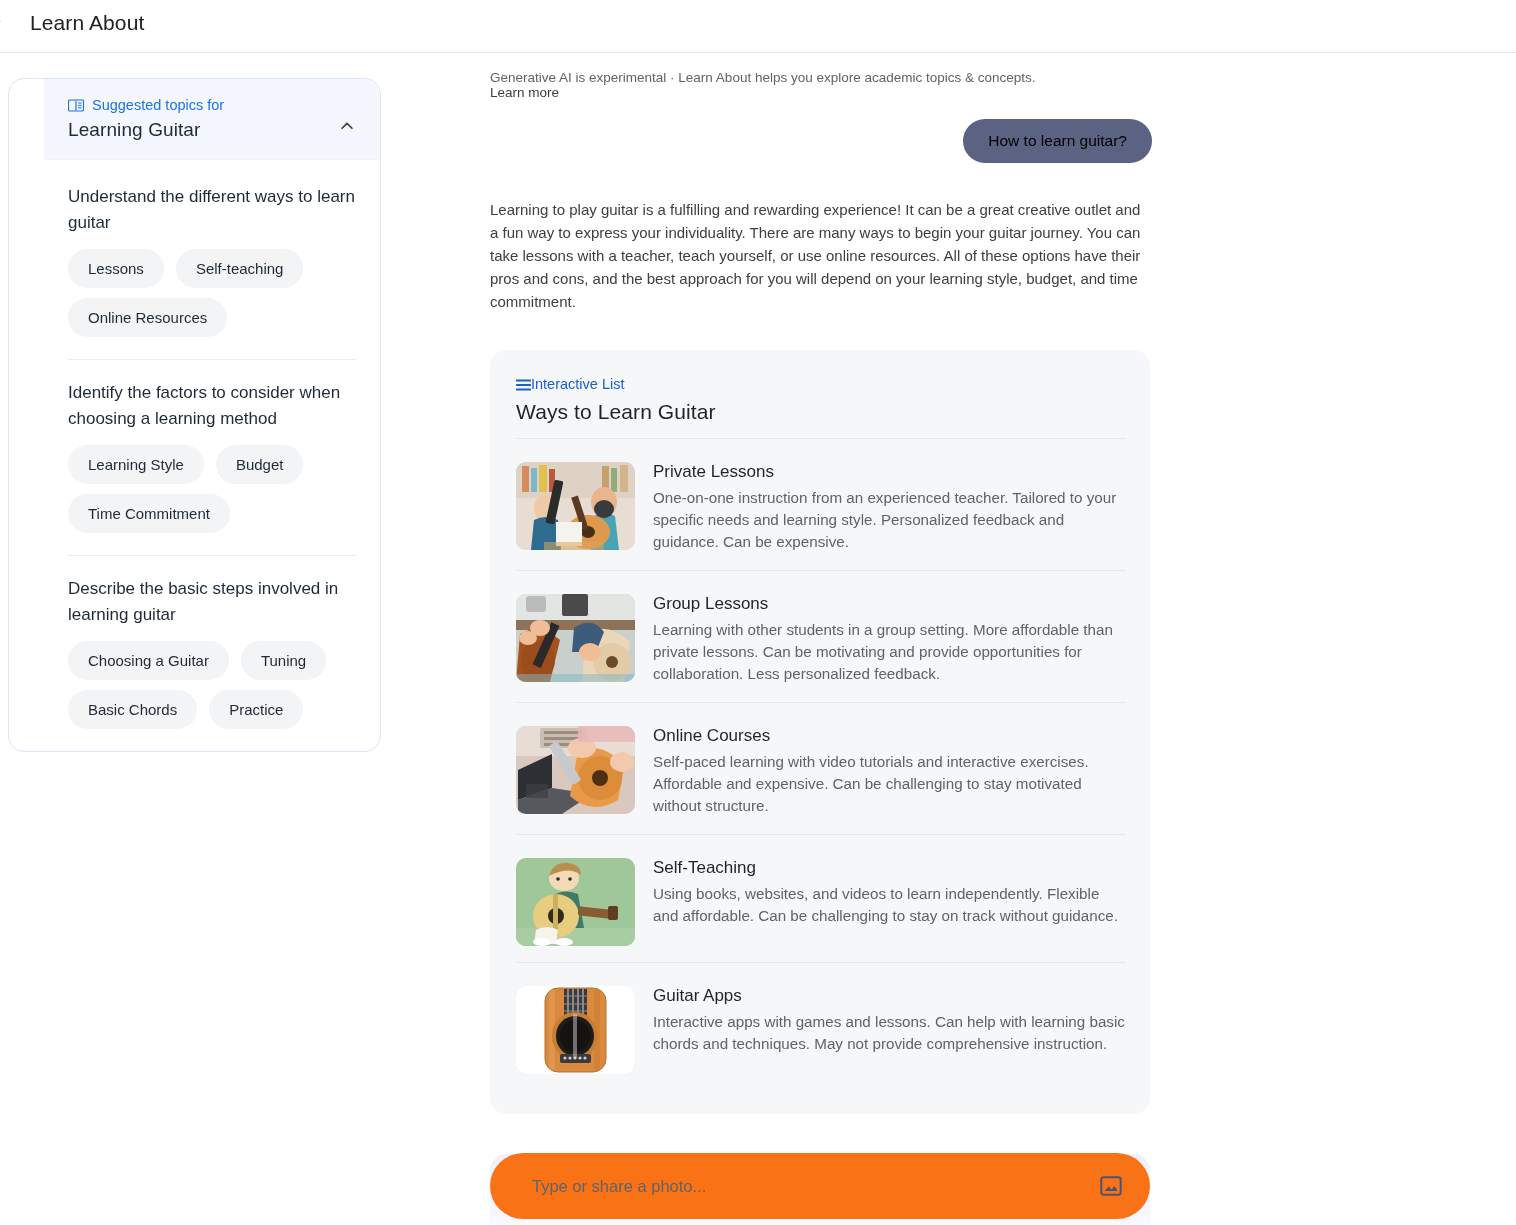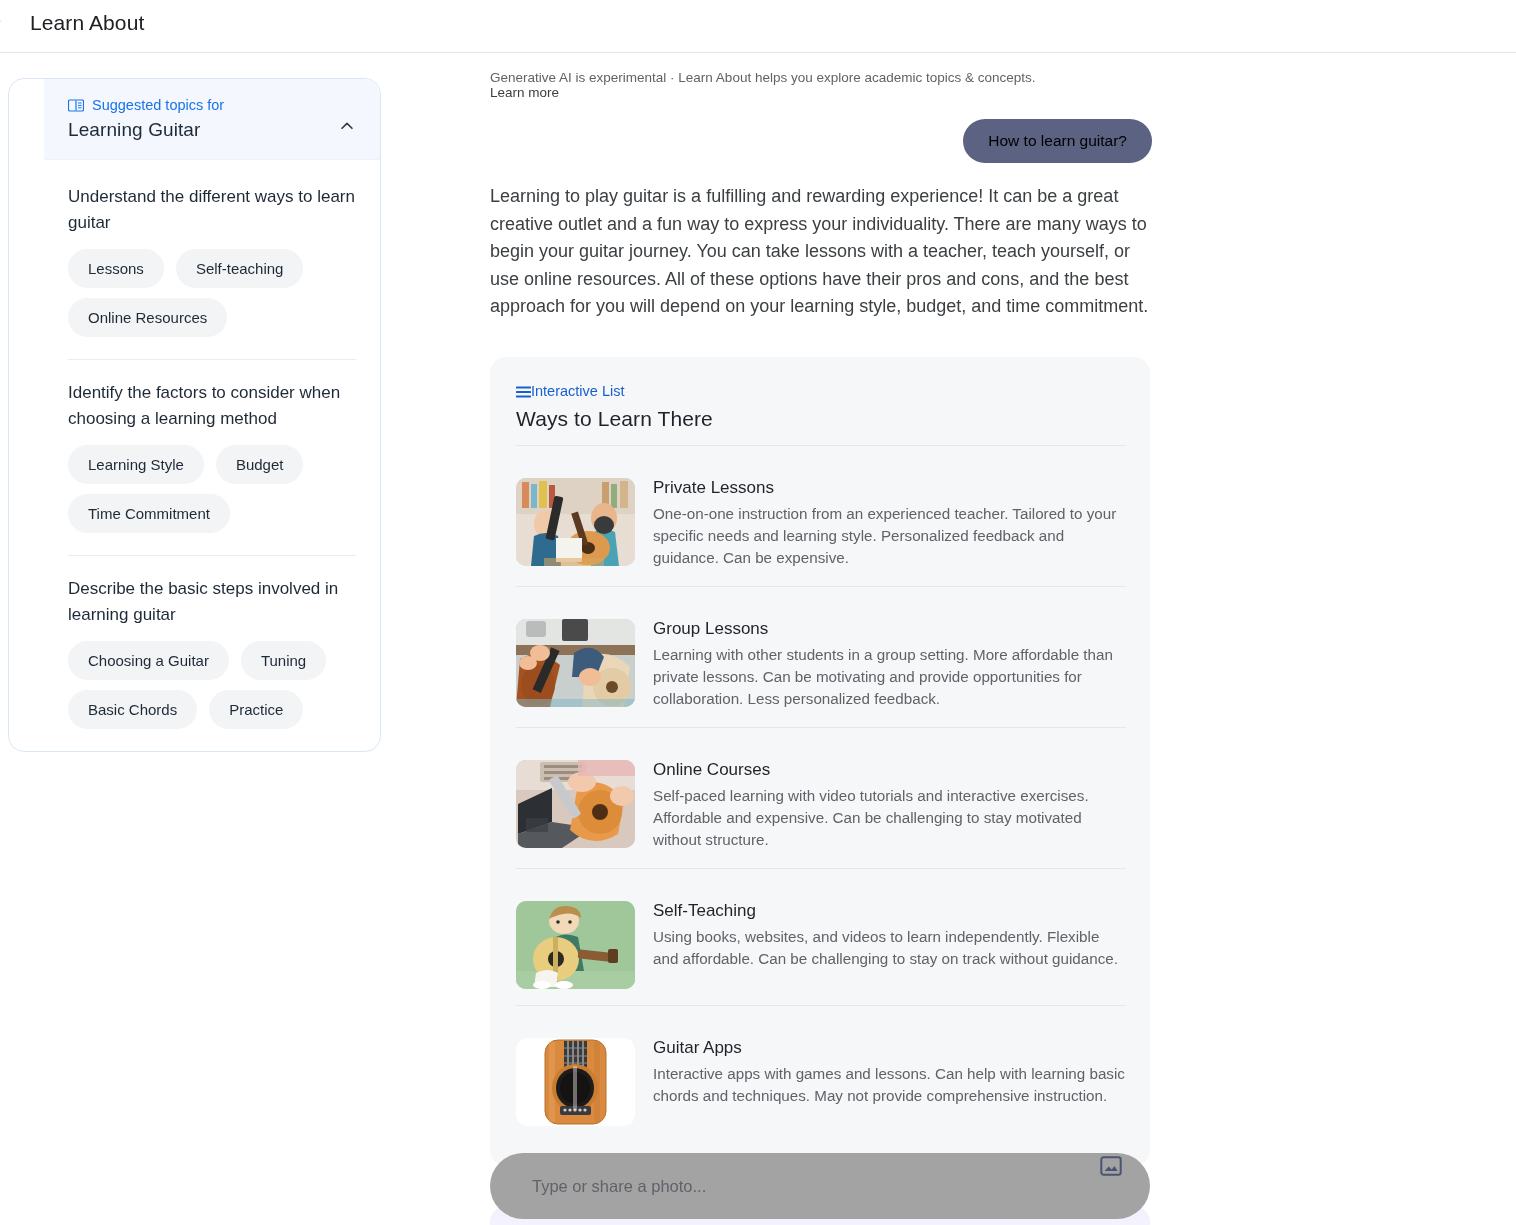--- a/index.html
+++ b/index.html
@@ -82,22 +82,22 @@
   .disclaimer .learn-more { color: #3c4043; white-space: nowrap; cursor: pointer; }
 
   .query-row { display: flex; justify-content: flex-end; margin-top: 19px; }
   .query-bubble {
     background: #5b6282; color: #000000;
     border-radius: 999px; padding: 13px 25px;
     font-size: 15.5px;
   }
 
   .answer {
-    margin-top: 20px;
-    font-size: 18px; line-height: 1.53; color: #3c4043;
+    margin-top: 36px;
+    font-size: 15px; line-height: 1.53; color: #3c4043;
     width: 660px;
   }
 
   
   .ilist {
     margin-top: 36px;
     background: #f6f7f9;
     border-radius: 16px;
     padding: 26px 24px 24px 26px;
     width: 660px;
@@ -105,21 +105,21 @@
   .ilist-tag {
     display: flex; align-items: center; 
     color: #1a5fd0; font-size: 14.5px;
   }
   .list-icon { display:inline-block; width:15px; height:12px; flex:none; }
   .ilist-title {
     font-size: 21px; color: #1f2329; margin-top: 8px; margin-bottom: 14px;
     letter-spacing: .1px;
   }
   .ilist-row {
-    display: flex; gap: 18px; padding: 32px 0 16px 0;
+    display: flex; gap: 18px; padding: 23px 0 16px 0;
     border-top: 1px solid #e5e7ea;
     cursor: pointer;
   }
   .ilist-row:first-of-type { border-top: none; padding-top: 8px; }
   .thumb {
     width: 119px; height: 88px; border-radius: 10px; flex: none;
     overflow: hidden; position: relative; background: #ddd;
   }
   .thumb svg { display:block; width:100%; height:100%; }
   .row-text { flex: 1; min-width: 0; }
@@ -135,22 +135,22 @@
     padding: 26px 0 0 32px;
   }
   .why-line { display: flex; align-items: center; gap: 10px; }
   .why-label { color: #8b3ffd; font-size: 17.5px; }
   .spark-icon { width: 16px; height: 16px; flex: none; display:block; }
 
   
   .composer {
     position: absolute; left: 490px; top: 1153px;
     width: 660px; height: 66px;
-    background: #a3a3a3; border-radius: 999px;
-    display: flex; 
+    background: #f97316; border-radius: 999px;
+    display: flex; align-items: center;
     padding: 0 26px 0 40px;
   }
   .composer-input {
     flex: 1; border: none; background: transparent; outline: none;
     font-size: 16.5px; color: #3c4043;
     font-family: "Liberation Sans", sans-serif;
   }
   .composer-input::placeholder { color: #5f6368; }
   .img-btn {
     width: 26px; height: 26px; cursor: pointer; flex: none;
@@ -243,21 +243,21 @@
       <div class="ilist-tag">
         <span class="list-icon">
           <svg viewBox="0 0 15 12" width="15" height="12" aria-hidden="true">
             <rect x="0" y="0.4" width="15" height="2.1" rx="0.6" fill="#1a5fd0"></rect>
             <rect x="0" y="4.9" width="15" height="2.1" rx="0.6" fill="#1a5fd0"></rect>
             <rect x="0" y="9.4" width="15" height="2.1" rx="0.6" fill="#1a5fd0"></rect>
           </svg>
         </span>
         <span>Interactive List</span>
       </div>
-      <div class="ilist-title">Ways to Learn There</div>
+      <div class="ilist-title">Ways to Learn Guitar</div>
 
       <div class="ilist-row">
         <div class="thumb">
           <svg viewBox="0 0 119 88" preserveAspectRatio="none" aria-hidden="true">
             <rect width="119" height="88" fill="#e8ddd2"></rect>
             <rect x="0" y="0" width="119" height="36" fill="#ded2c4"></rect>
             <rect x="6" y="4" width="7" height="26" fill="#d98a5a"></rect>
             <rect x="15" y="6" width="6" height="24" fill="#7ab8c9"></rect>
             <rect x="23" y="3" width="8" height="27" fill="#e0c14e"></rect>
             <rect x="33" y="7" width="6" height="23" fill="#b9593f"></rect>

